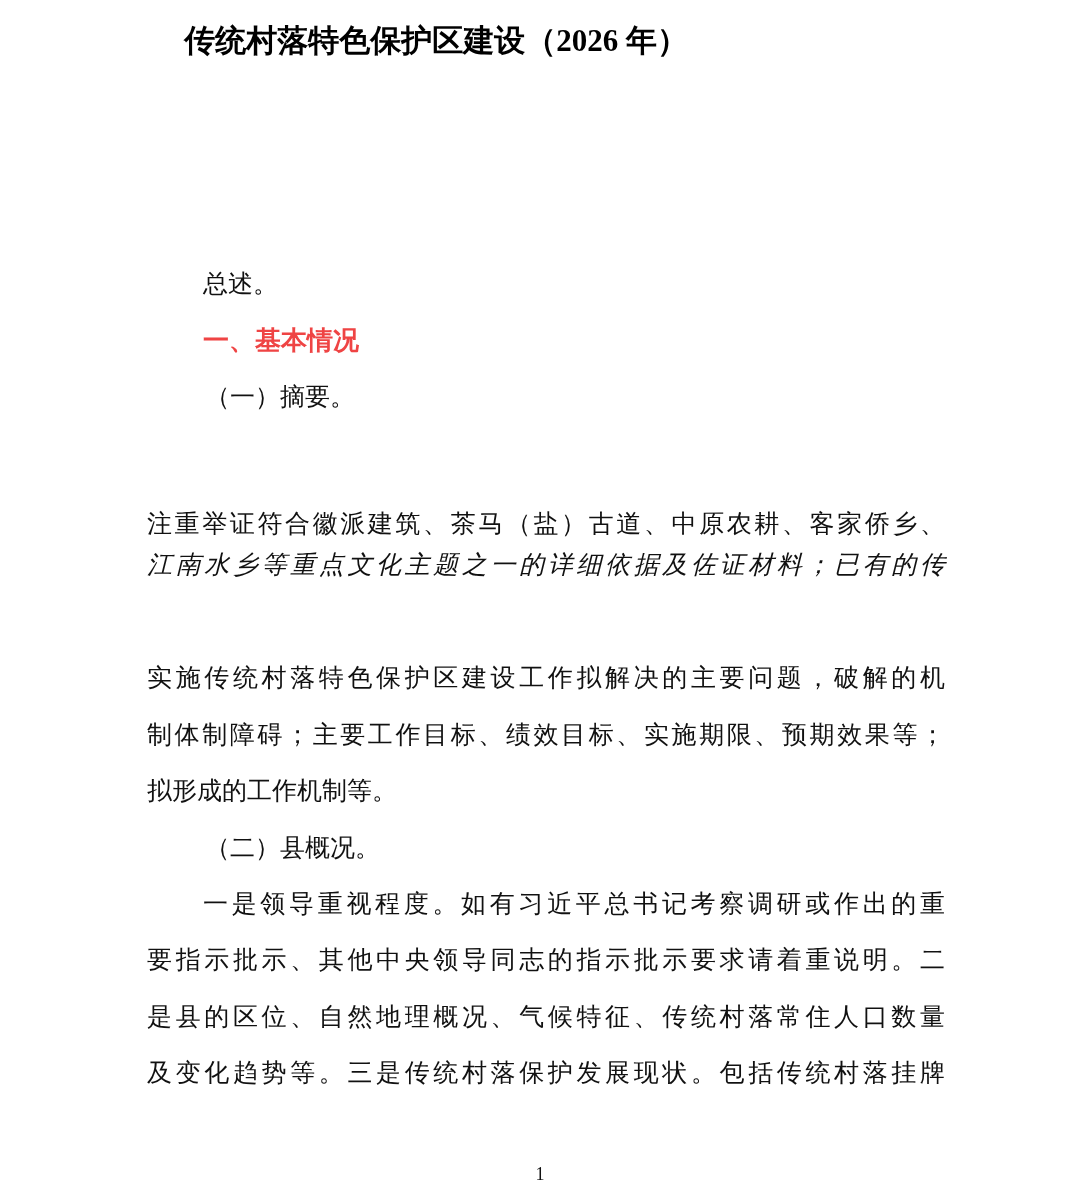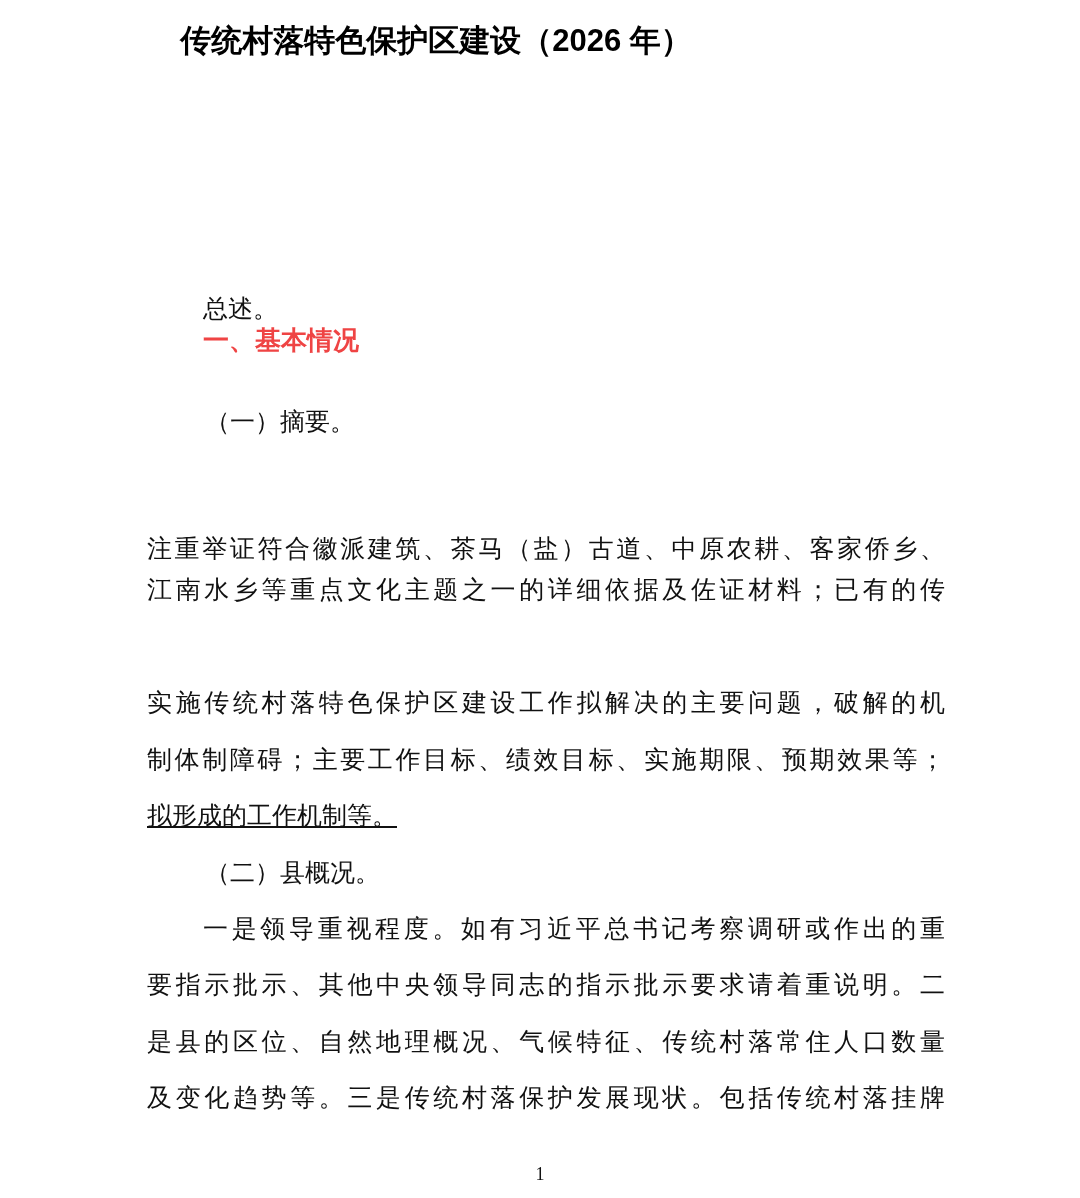--- a/index.html
+++ b/index.html
@@ -20,21 +20,21 @@
       left: 0; top: 0;
       width: 1080px;
       height: 1198px;
       background: #ffffff;
     }
     .title {
       position: absolute;
       left: 0;
       width: 872px;
       text-align: center;
-      font-family: Liberation Sans, sans-serif;
+      font-family: Liberation Serif, serif;
       font-weight: bold;
       font-size: 31px;
       letter-spacing: 0px;
       color: #000000;
       white-space: nowrap;
     }
     .title-1 { top: 20px; }
     .title-2 { top: 96px; }
 
     .line {
@@ -42,24 +42,23 @@
       left: 147px;
       width: 798px;
       height: 40px;
       font-size: 25px;
       line-height: 40px;
       white-space: nowrap;
       text-align-last: justify;
       text-align: justify;
       color: #111111;
       font-family: "DejaVu Serif", "Liberation Serif", serif;
-      margin-top: 25px;
     }
     .line.indent { left: 203px; width: 742px; }
-    .line.noj { text-align-last: left; text-align: left; text-decoration: underline; }
+    .line.noj { text-align-last: left; text-align: left; }
     .line.sub { left: 205px; width: auto; text-align-last: left; text-align: left; }
     .heading-1 {
       position: absolute;
       left: 203px;
       font-family: "DejaVu Sans", "Liberation Sans", sans-serif;
       font-weight: bold;
       font-size: 26px;
       line-height: 40px;
       color: #ef4444;
       white-space: nowrap;
@@ -82,21 +81,21 @@
 
   <div class="title title-1">传统村落特色保护区建设（2026 年）</div>
 
   <div class="line sub" style="top:264px; left:203px;">总述。</div>
 
   <div class="heading-1" style="top:320px;">一、基本情况</div>
 
   <div class="line sub" style="top:377px;">（一）摘要。</div>
 
   <div class="line" style="top:504px;">注重举证符合徽派建筑、茶马（盐）古道、中原农耕、客家侨乡、</div>
-  <div class="line" style="top:545px;">江南水乡等重点文化主题之一的详细依据及佐证材料；已有的传</div>
+  <div class="line" style="top:545px;font-style:italic;">江南水乡等重点文化主题之一的详细依据及佐证材料；已有的传</div>
   <div class="line" style="top:658px;">实施传统村落特色保护区建设工作拟解决的主要问题，破解的机</div>
   <div class="line" style="top:715px;">制体制障碍；主要工作目标、绩效目标、实施期限、预期效果等；</div>
   <div class="line noj" style="top:771px;">拟形成的工作机制等。</div>
 
   <div class="line sub" style="top:828px;text-align:right;">（二）县概况。</div>
 
   <div class="line indent" style="top:884px;">一是领导重视程度。如有习近平总书记考察调研或作出的重</div>
   <div class="line" style="top:940px;">要指示批示、其他中央领导同志的指示批示要求请着重说明。二</div>
   <div class="line" style="top:997px;">是县的区位、自然地理概况、气候特征、传统村落常住人口数量</div>
   <div class="line" style="top:1053px;">及变化趋势等。三是传统村落保护发展现状。包括传统村落挂牌</div>

